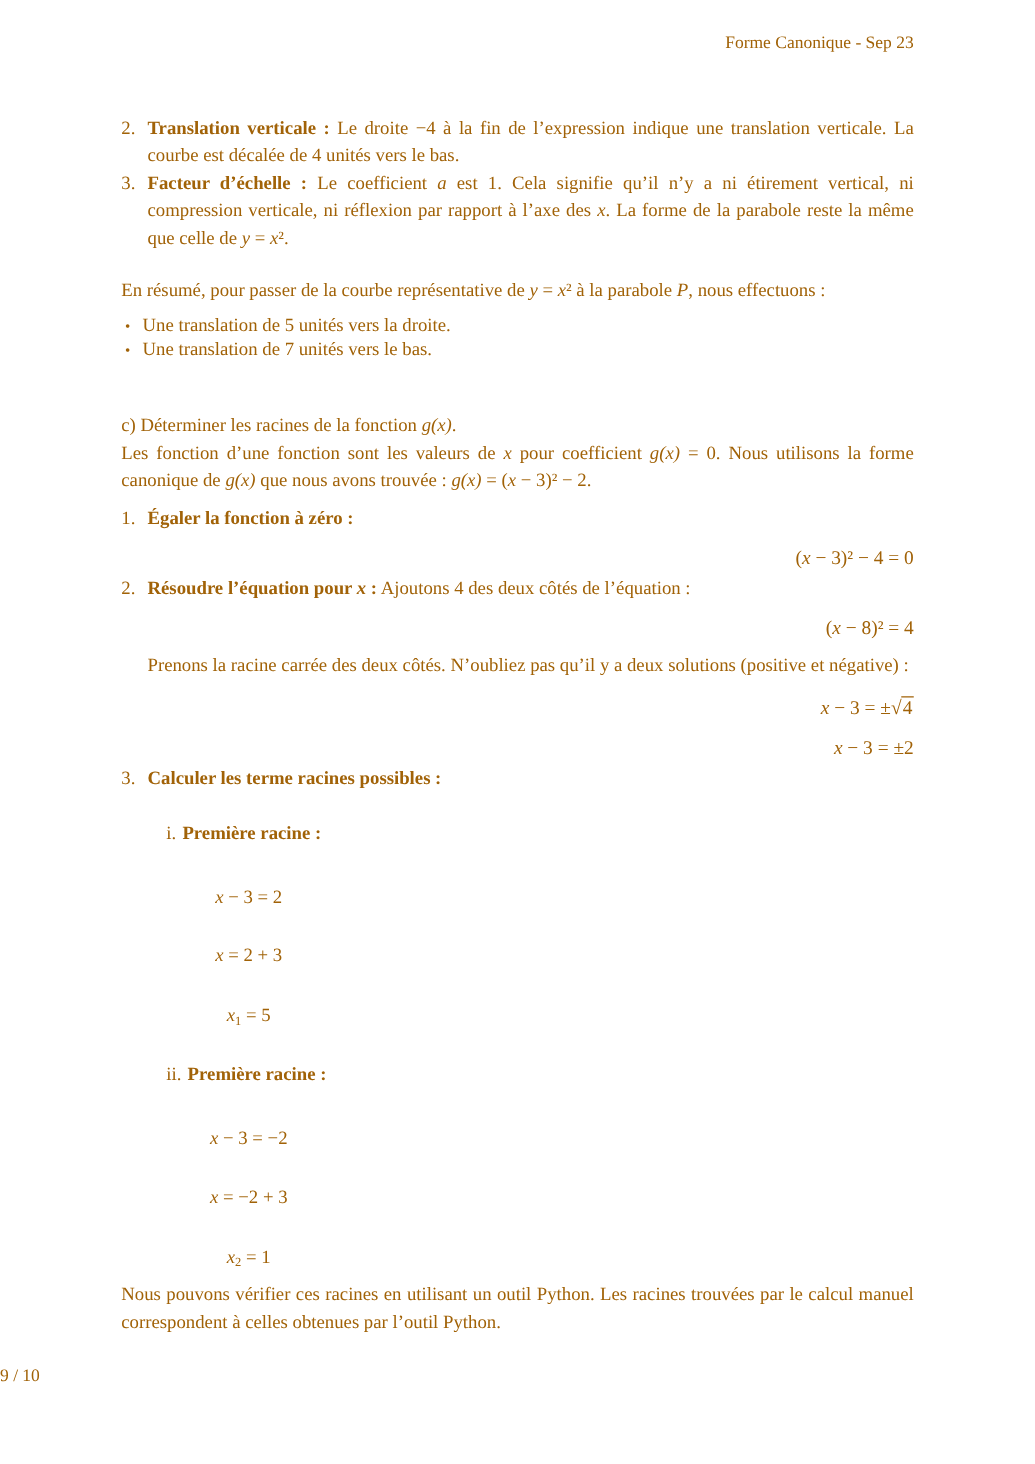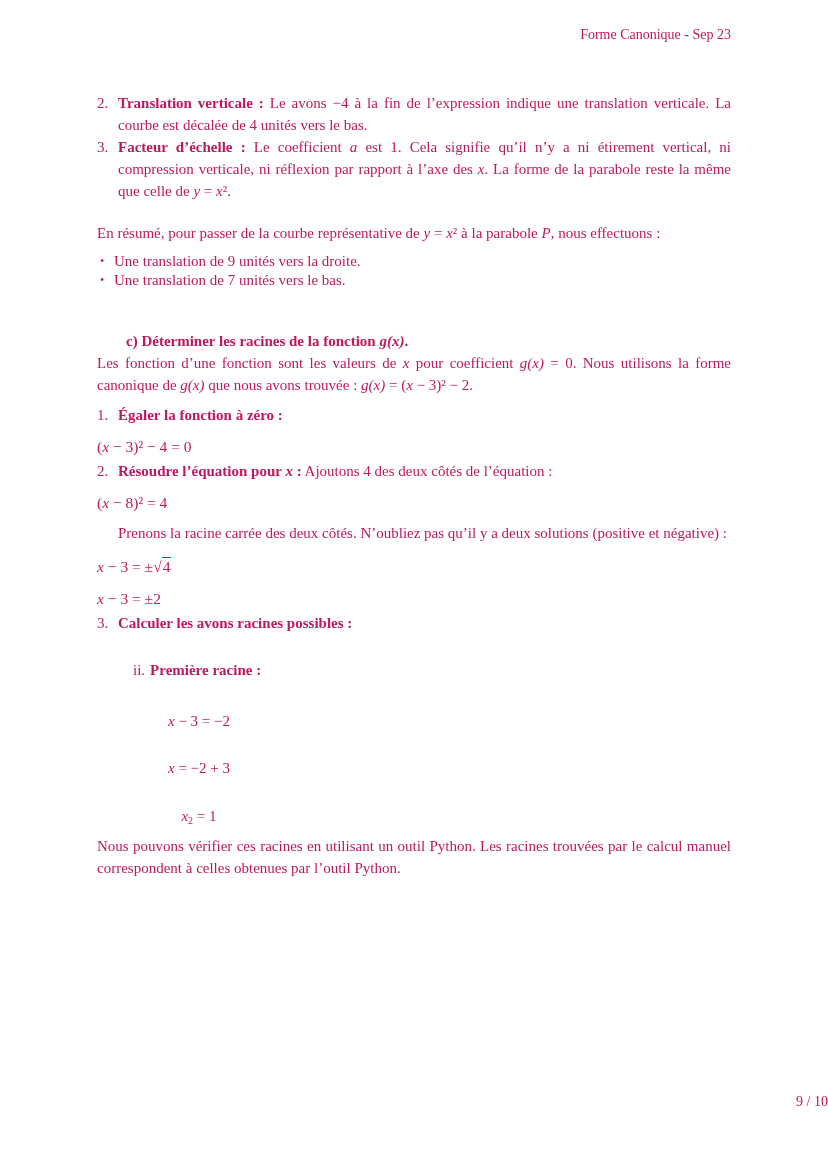--- a/index.html
+++ b/index.html
@@ -1,20 +1,20 @@
 <!DOCTYPE html>
 <html><head>
 <meta charset="utf-8">
 <style>
   html,body { margin:0; padding:0; background:#ffffff; }
   .page {
     position:relative;
     width:828px; height:1171px;
     background:#ffffff;
-    color:#be185d;
+    color:#a16207;
     font-family:"Liberation Serif","DejaVu Serif",serif;
     font-size:15px; line-height:22px;
     overflow:hidden;
   }
   .header {
     position:absolute; top:27px; right:97px;
     font-size:14px; line-height:16px;
   }
   .content {
     position:absolute; top:0; left:97px;
@@ -29,75 +29,75 @@
   .li .num { flex:none; width:21px; }
   .li .txt { flex:1; text-align:justify; }
   .step1 { margin-top:8px; }
   .step2, .step3 { margin-top:2px; }
   
   .summary-intro { margin-top:20px; }
   .ul { margin-top:8px; }
   .bullet { display:flex; line-height:19px; }
   .bullet .dot { flex:none; width:14px; padding-left:3px; font-size:12px; }
   
-  .hc { margin-top:40px; font-weight:bold;margin-left:29px; }
+  .hc { margin-top:40px; font-weight:normal; }
   
-  .eq { text-align:left; margin:10px 0 0; font-size:15.5px; }
+  .eq { text-align:right; margin:10px 0 0; font-size:15.5px; }
   .eq-sqrt { margin-top:12px;font-family:Liberation Serif, serif; }
   .rad { border-top:1.2px solid currentColor; padding:0 1px; }
   .indent-para { margin:8px 0 0 21px; text-align:justify; }
   
   .root { margin-left:36px; }
   .root-1 { margin-top:22px; }
   .root-2 { margin-top:25px; }
   .root-head .rlabel { margin-right:5px; }
   .root-eqs { width:132px; text-align:center; }
   .req { margin-top:25px; }
   .req-first { margin-top:29px; }
   .req-last { margin-top:26px; }
   sub.msub { font-size:10px; line-height:1; vertical-align:-3px; }
   .closing { margin-top:8px; text-align:justify; }
   .footer {
     position:absolute; top:1094px; left:0; width:100%;
-    text-align:right; font-size:14px; line-height:16px;
+    text-align:left; font-size:14px; line-height:16px;
   }
 </style>
 </head>
 <body>
 
 <div class="page">
 
   <div class="header">
     <span>Forme Canonique - Sep 23</span>
   </div>
 
   <div class="content">
 
     <div class="li">
       <span class="num">2.</span>
       <div class="txt">
-        <span class="b">Translation verticale :</span><span> Le avons </span><span>−4</span><span> à la fin de l’expression indique une translation verticale. La courbe est décalée de 4 unités vers le bas.</span>
+        <span class="b">Translation verticale :</span><span> Le droite </span><span>−4</span><span> à la fin de l’expression indique une translation verticale. La courbe est décalée de 4 unités vers le bas.</span>
       </div>
     </div>
 
     <div class="li">
       <span class="num">3.</span>
       <div class="txt">
         <span class="b">Facteur d’échelle :</span><span> Le coefficient </span><span class="m">a</span><span> est 1. Cela signifie qu’il n’y a ni étirement vertical, ni compression verticale, ni réflexion par rapport à l’axe des </span><span class="m">x</span><span>. La forme de la parabole reste la même que celle de </span><span class="m">y</span><span> = </span><span class="m">x</span><span>².</span>
       </div>
     </div>
 
     <p class="summary-intro just">
       <span>En résumé, pour passer de la courbe représentative de </span><span class="m">y</span><span> = </span><span class="m">x</span><span>² à la parabole </span><span class="m">P</span><span>, nous effectuons :</span>
     </p>
 
     <div class="ul">
       <div class="bullet">
         <span class="dot">•</span>
-        <span>Une translation de 9 unités vers la droite.</span>
+        <span>Une translation de 5 unités vers la droite.</span>
       </div>
       <div class="bullet">
         <span class="dot">•</span>
         <span>Une translation de 7 unités vers le bas.</span>
       </div>
     </div>
 
     <p class="hc">
       <span>c) Déterminer les racines de la fonction </span><span class="m">g(x)</span><span>.</span>
     </p>
@@ -129,24 +129,40 @@
     <div class="eq eq-sqrt">
       <span class="m">x</span><span> − 3 = ±√</span><span class="rad">4</span>
     </div>
     <div class="eq">
       <span class="m">x</span><span> − 3 = ±2</span>
     </div>
 
     <div class="li step3">
       <span class="num">3.</span>
       <div class="txt">
-        <span class="b">Calculer les avons racines possibles :</span>
+        <span class="b">Calculer les terme racines possibles :</span>
       </div>
     </div>
 
+    <div class="root root-1">
+      <div class="root-head">
+        <span class="rlabel">i.</span><span class="b">Première racine :</span>
+      </div>
+      <div class="root-eqs">
+        <div class="req req-first">
+          <span class="m">x</span><span> − 3 = 2</span>
+        </div>
+        <div class="req">
+          <span class="m">x</span><span> = 2 + 3</span>
+        </div>
+        <div class="req req-last">
+          <span class="m">x</span><sub class="msub">1</sub><span> = 5</span>
+        </div>
+      </div>
+    </div>
 
     <div class="root root-2">
       <div class="root-head">
         <span class="rlabel">ii.</span><span class="b">Première racine :</span>
       </div>
       <div class="root-eqs">
         <div class="req req-first">
           <span class="m">x</span><span> − 3 = −2</span>
         </div>
         <div class="req">

